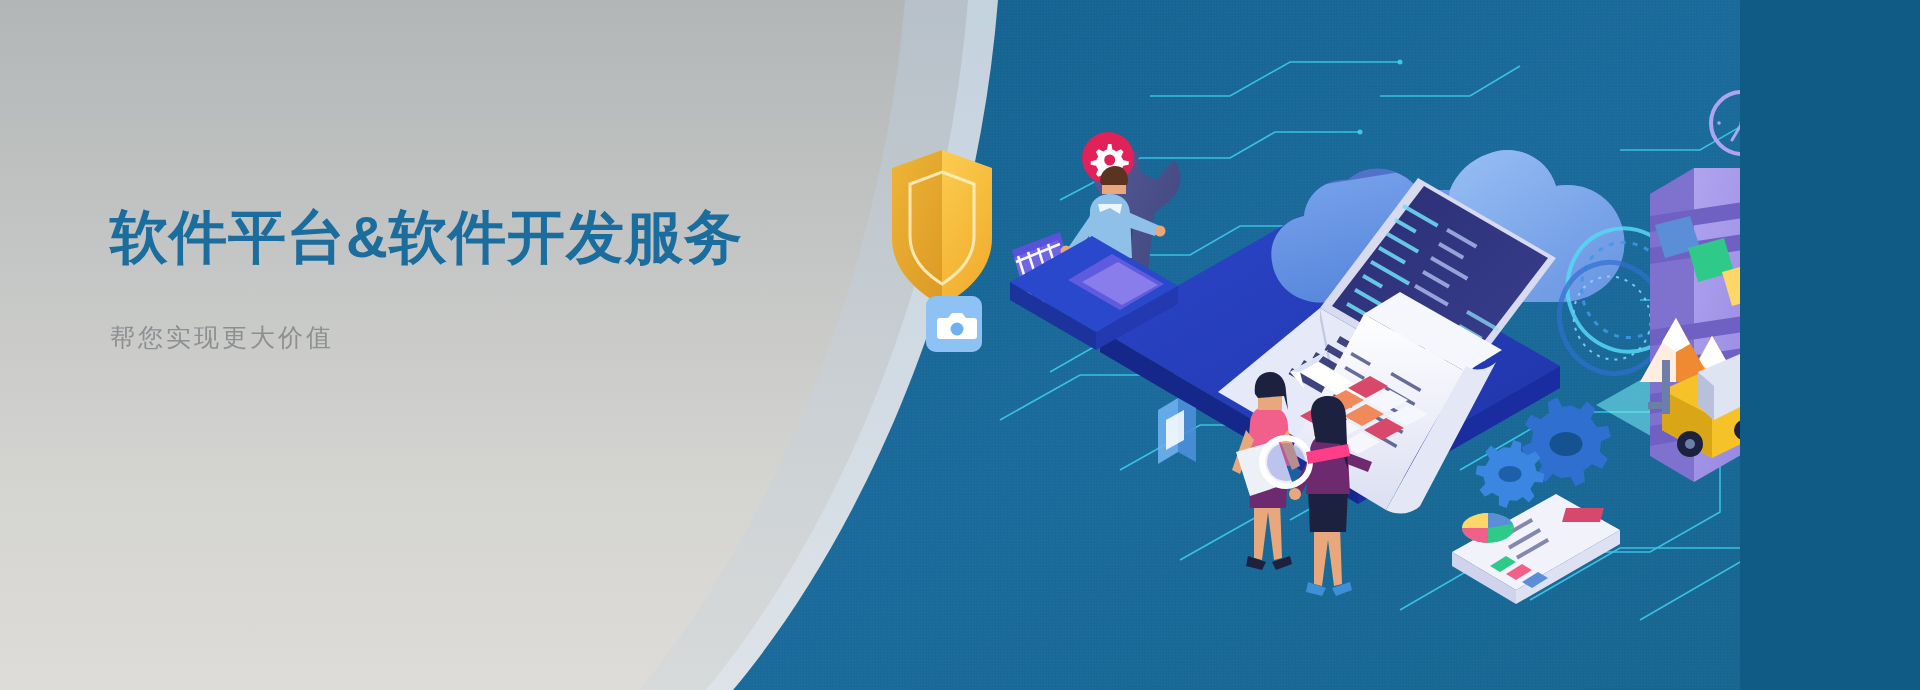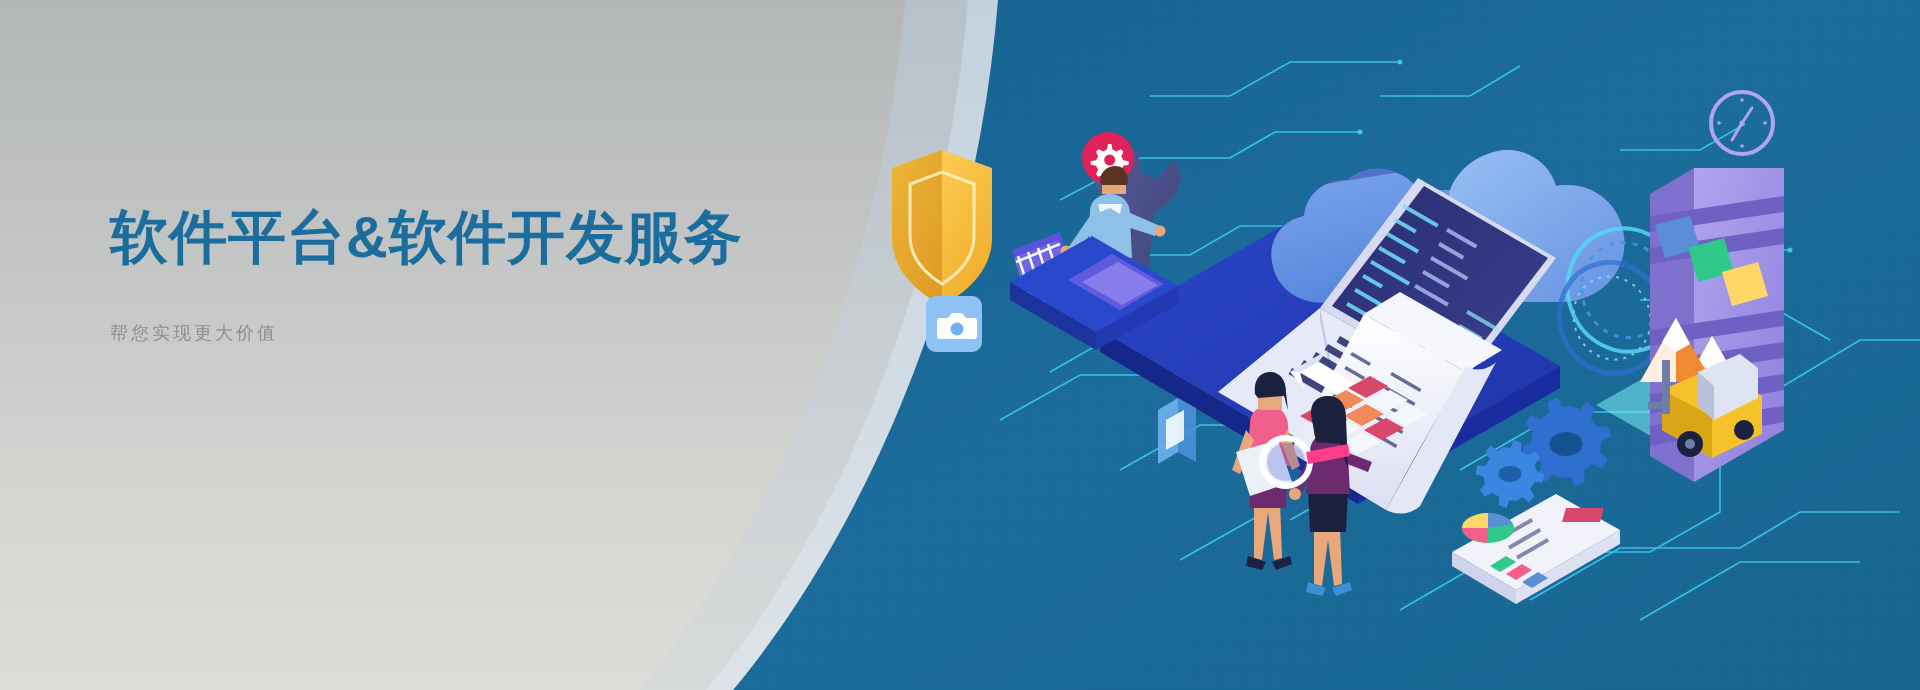--- a/index.html
+++ b/index.html
@@ -1,21 +1,21 @@
 <!DOCTYPE html>
 <html><head>
 <meta charset="utf-8">
 <style>
   html, body {
     margin: 0; padding: 0;
     background: #0f5b86;
   }
   #banner {
     position: relative;
-    width: 1920px;
+    width: 1740px;
     height: 690px;
     overflow: hidden;
     font-family: "Liberation Sans", "DejaVu Sans", sans-serif;
   }
   .layer { position: absolute; top: 0; left: 0; width: 1920px; height: 690px; }
   #text-block {
     position: absolute;
     left: 110px;
     top: 205px;
     z-index: 40;
@@ -23,21 +23,21 @@
   #banner-title {
     font-size: 58px;
     font-weight: bold;
     color: #1b6d9e;
     letter-spacing: 1px;
     line-height: 1.1;
     margin: 0;
     white-space: nowrap;
   }
   #banner-subtitle {
-    font-size: 18px;
+    font-size: 25px;
     color: #8d8f90;
     letter-spacing: 3px;
     margin: 0;
     padding-top: 52px;
     white-space: nowrap;
   }
 </style>
 </head>
 <body>
 

